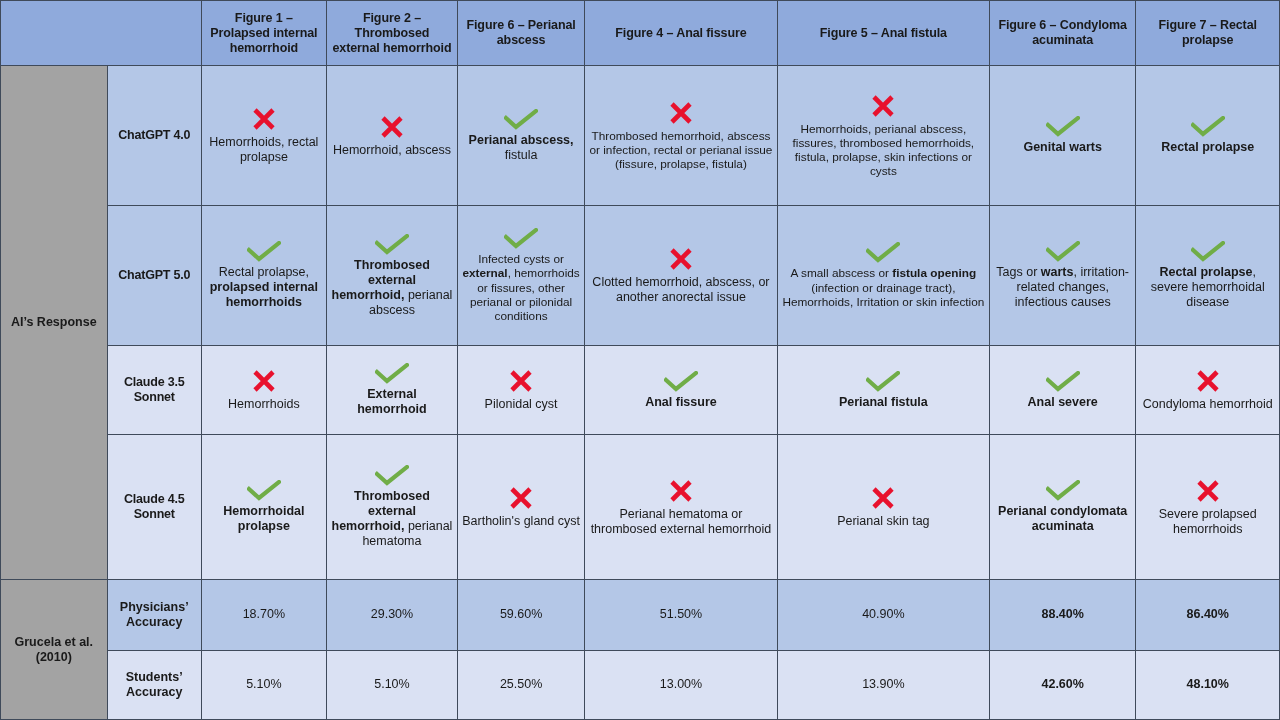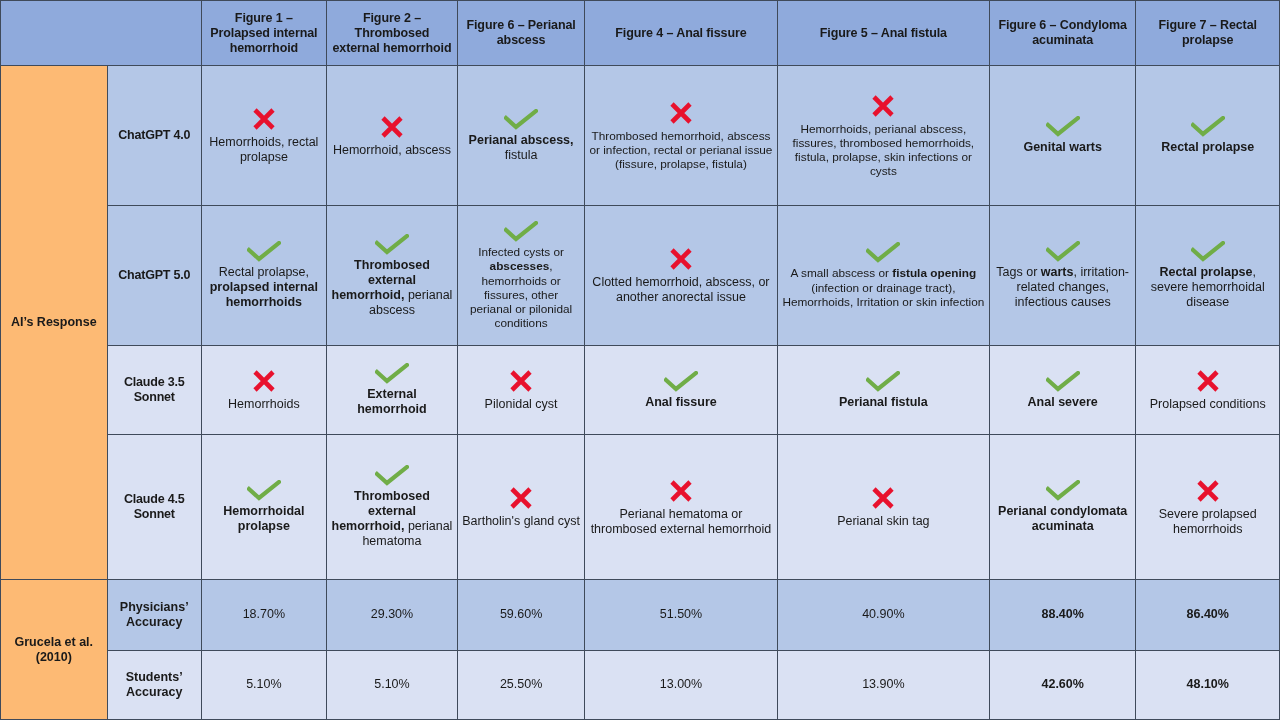--- a/index.html
+++ b/index.html
@@ -37,21 +37,21 @@
   col.c-fig3    { width: 124px; }
   col.c-fig4    { width: 188px; }
   col.c-fig5    { width: 207px; }
   col.c-fig6    { width: 143px; }
   col.c-fig7    { width: 140px; }
 
   
   .sh-header   { background: #8FAADC; }
   .sh-dark     { background: #B4C7E7; }
   .sh-light    { background: #DAE1F3; }
-  .sh-group    { background: #fdba74; }
+  .sh-group    { background: #a3a3a3; }
 
   td.hdr {
     font-weight: bold;
     font-size: 15px;
     line-height: 1.2;
     letter-spacing: -0.1px;
   }
   td.group-label {
     font-weight: bold;
     font-size: 15px;
@@ -221,21 +221,21 @@
             <span class="answer"><b>Thrombosed external hemorrhoid,</b> perianal abscess</span>
           </span>
         </td>
     <td class="sh-dark">
           <span class="cellwrap">
             <span class="mark">
               <svg width="34" height="21" viewBox="0 0 34 21">
                 <path d="M2 9 L12 18 L32 2" fill="none" stroke="#70AD47" stroke-width="4.2" stroke-linecap="square" stroke-linejoin="miter"></path>
               </svg>
             </span>
-            <span class="answer small">Infected cysts or <b>abscesses</b>, hemorrhoids or fissures, other perianal or pilonidal conditions</span>
+            <span class="answer small">Infected cysts or <b>external</b>, hemorrhoids or fissures, other perianal or pilonidal conditions</span>
           </span>
         </td>
     <td class="sh-dark">
           <span class="cellwrap">
             <span class="mark">
               <svg width="26" height="26" viewBox="0 0 26 26">
                 <path d="M4 4 L22 22 M22 4 L4 22" fill="none" stroke="#E8112D" stroke-width="4.6" stroke-linecap="butt"></path>
               </svg>
             </span>
             <span class="answer">Clotted hemorrhoid, abscess, or another anorectal issue</span>
@@ -335,21 +335,21 @@
             <span class="answer b">Anal severe</span>
           </span>
         </td>
     <td class="sh-light">
           <span class="cellwrap">
             <span class="mark">
               <svg width="26" height="26" viewBox="0 0 26 26">
                 <path d="M4 4 L22 22 M22 4 L4 22" fill="none" stroke="#E8112D" stroke-width="4.6" stroke-linecap="butt"></path>
               </svg>
             </span>
-            <span class="answer">Prolapsed conditions</span>
+            <span class="answer">Condyloma hemorrhoid</span>
           </span>
         </td>
   </tr>
 
   <tr style="height:142px;padding-left:6px;">
     <td class="sh-light model-label">Claude 4.5 Sonnet</td>
     <td class="sh-light">
           <span class="cellwrap">
             <span class="mark">
               <svg width="34" height="21" viewBox="0 0 34 21">

